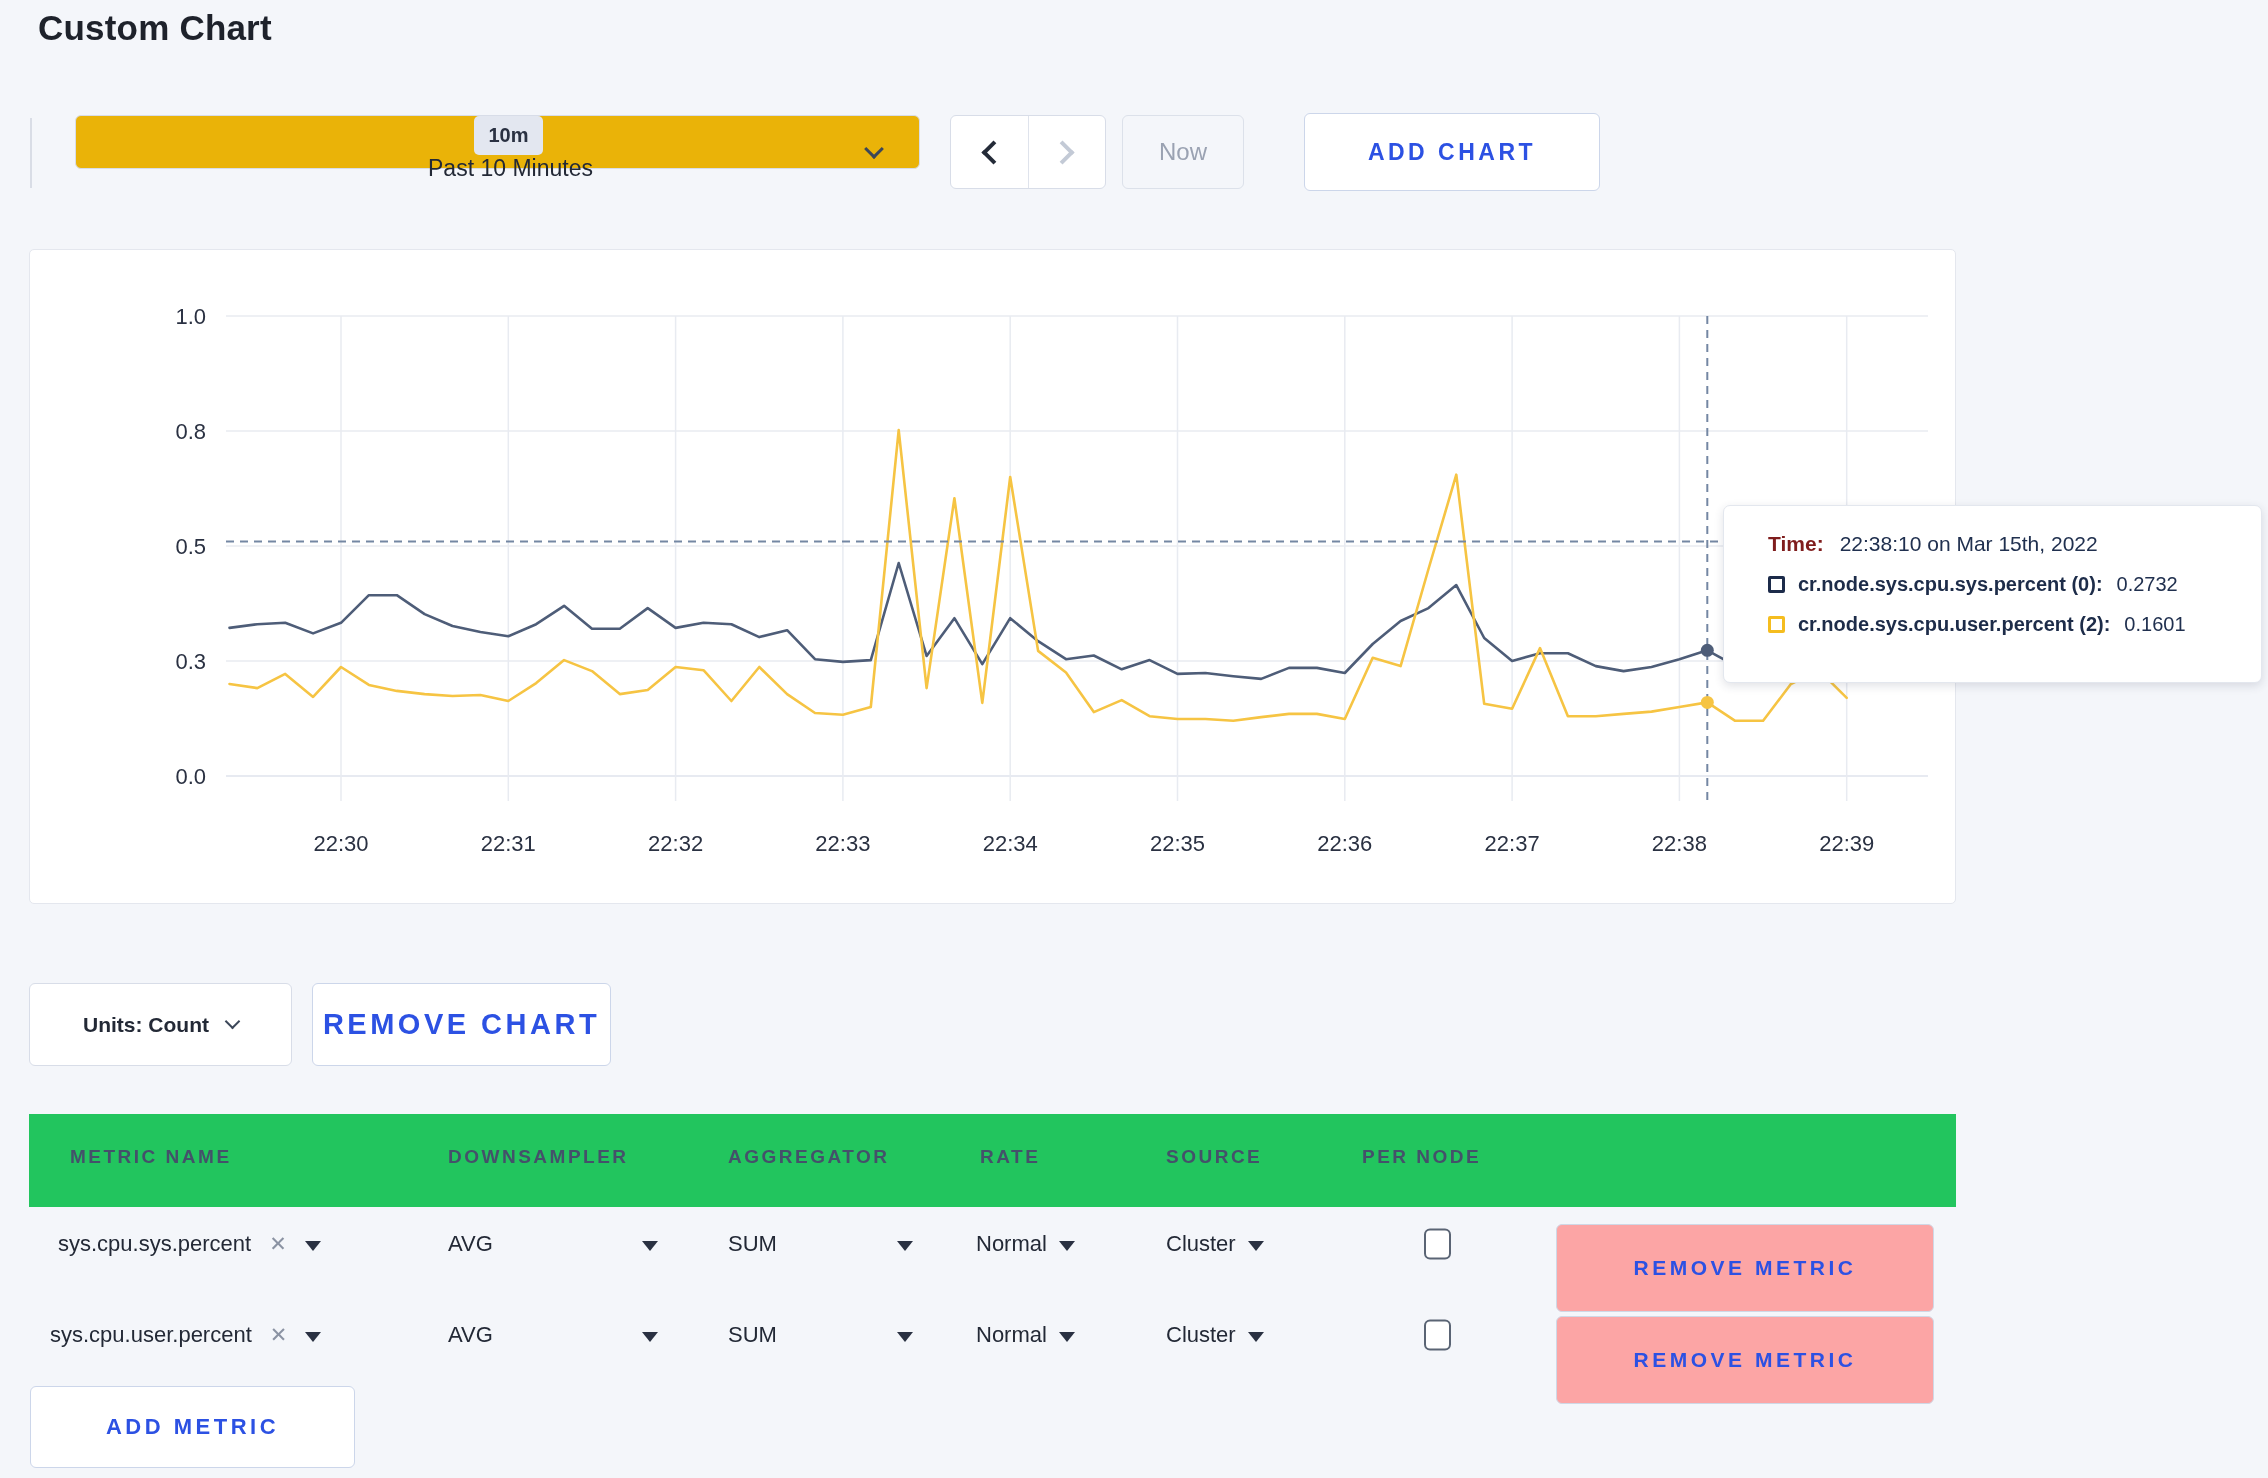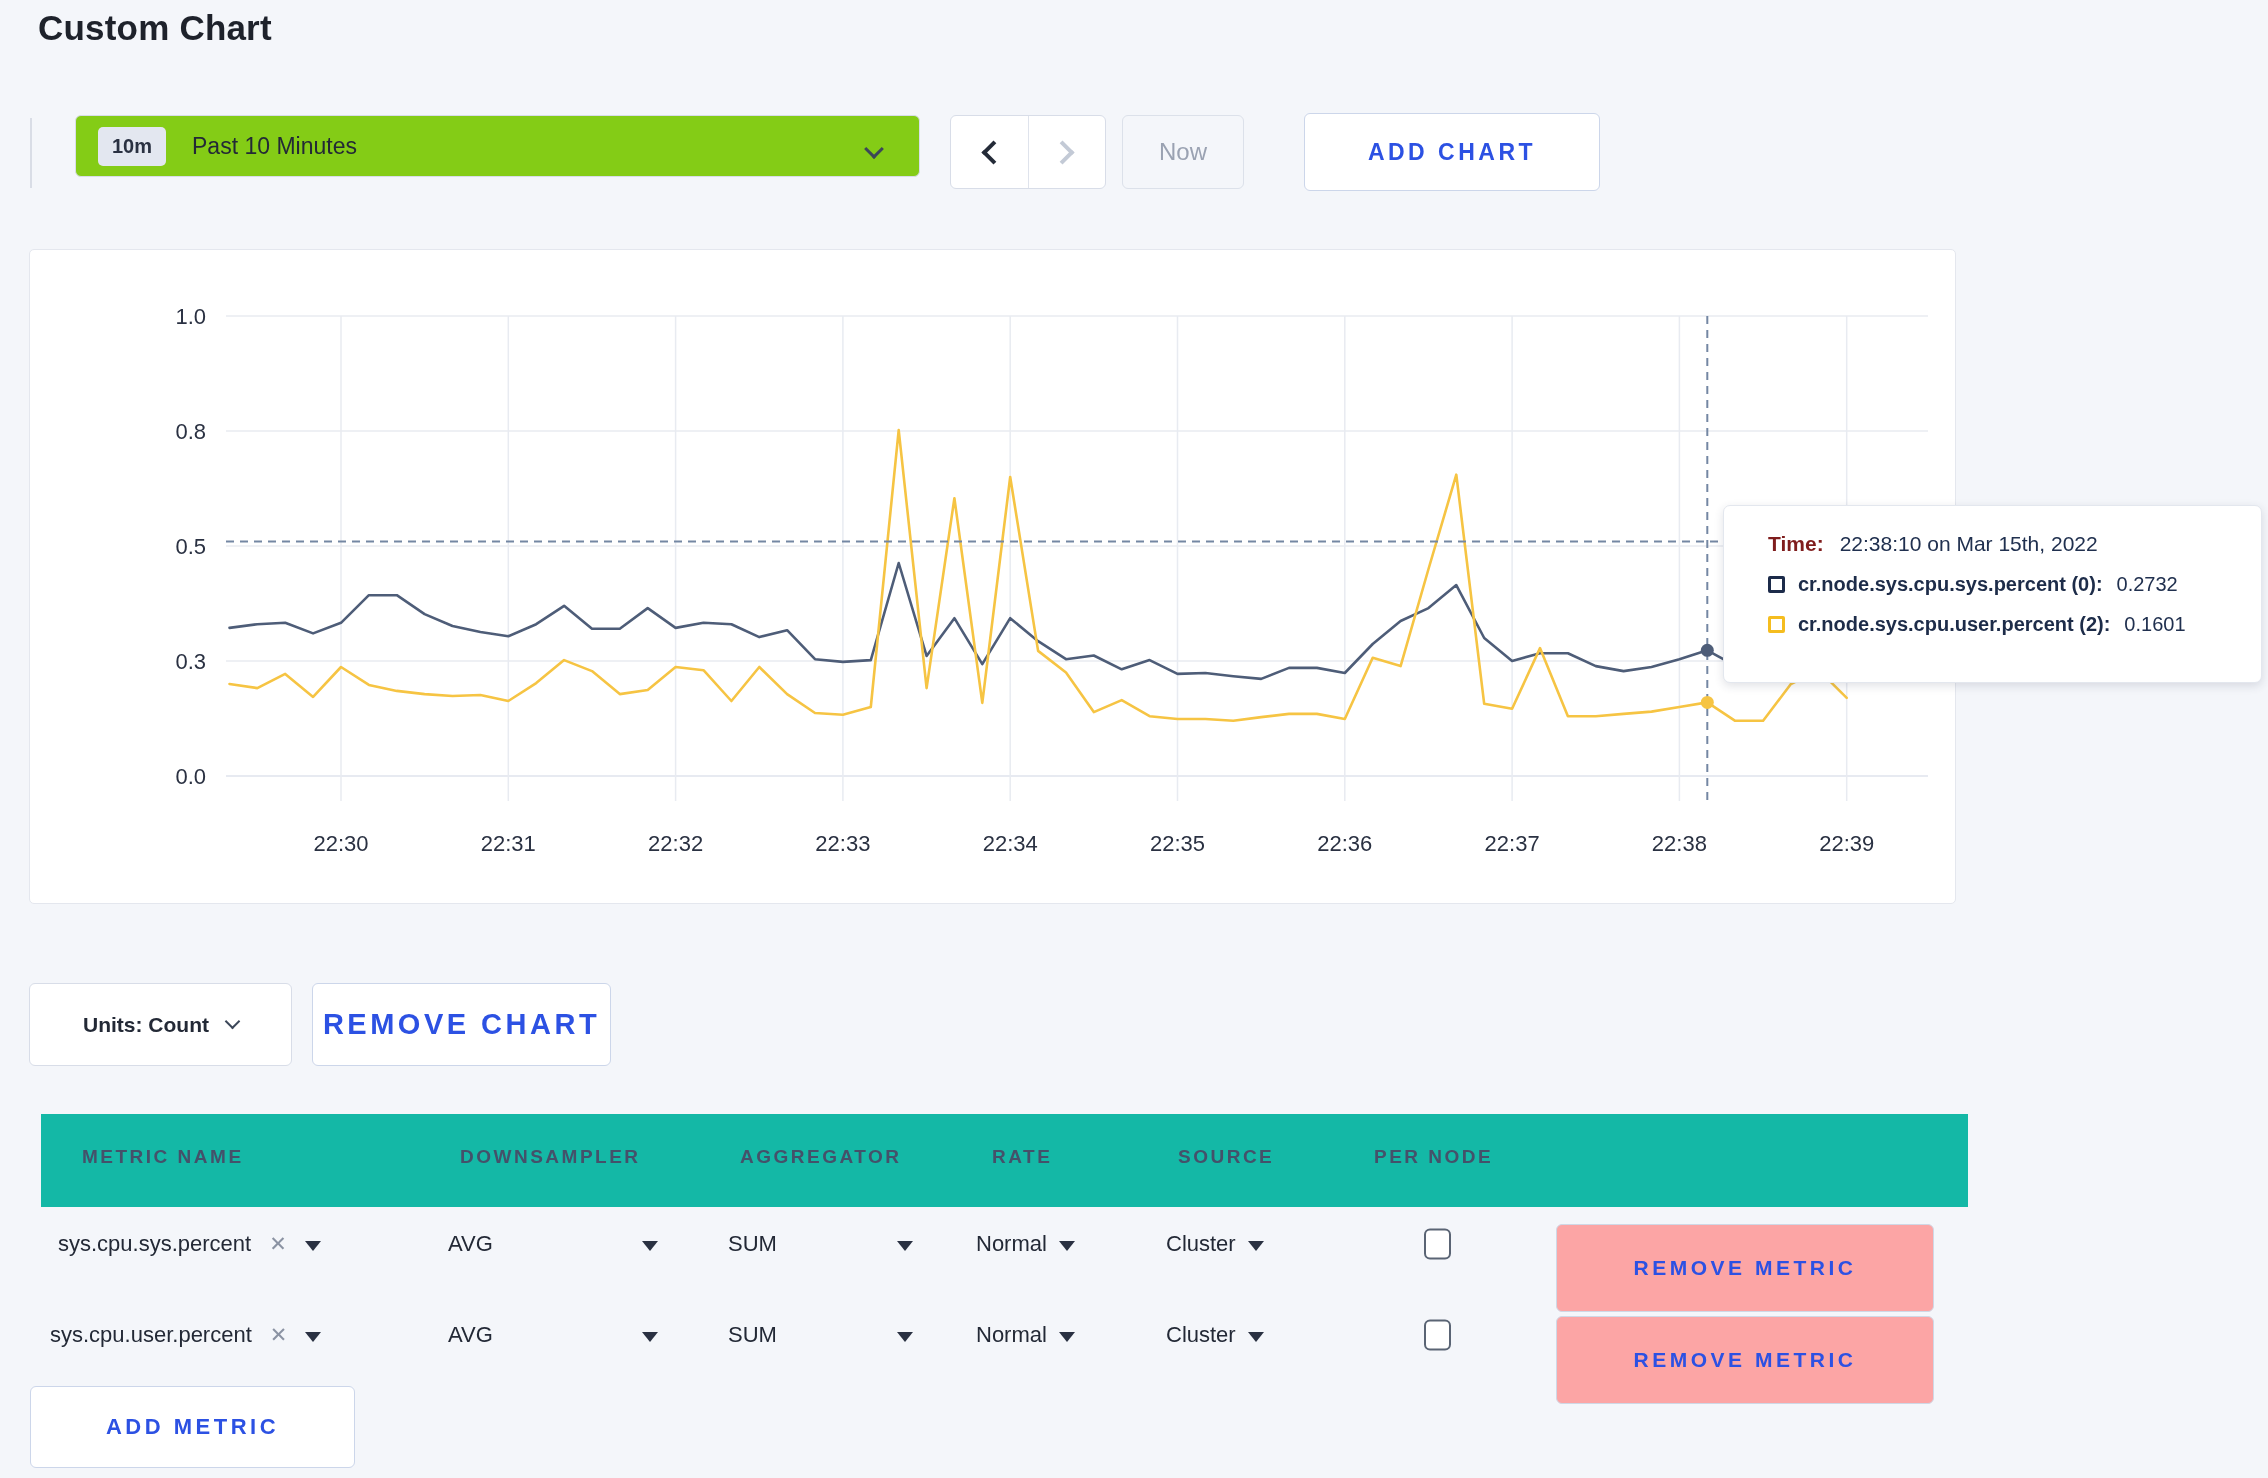--- a/index.html
+++ b/index.html
@@ -3,22 +3,22 @@
 <meta charset="utf-8">
 <style>
   * { margin:0; padding:0; box-sizing:border-box; }
   body { background:#f4f6fa; font-family:"Liberation Sans", sans-serif; }
   .stage { position:relative; width:2268px; height:1478px; background:#f4f6fa; overflow:hidden; }
 
   .page-title { position:absolute; left:38px; top:8px; font-size:35px; font-weight:600; color:#1e222b; letter-spacing:.2px; }
 
   
   .tb-vline { position:absolute; left:30px; top:118px; width:2px; height:70px; background:#d9dde6; }
-  .time-select { position:absolute; left:75px; top:115px; width:845px; height:62px; background:#84cc16;
-    border:1px solid #d8dde8; border-radius:6px; display:flex; align-items:center; cursor:pointer; }
+  .time-select { position:absolute; left:75px; top:115px; width:845px; height:54px; background:#eab308;
+    border:1px solid #d8dde8; border-radius:6px; display:flex; align-items:center; cursor:pointer;flex-direction:column; }
   .tw-badge { margin-left:22px; background:#e3e7f0; border-radius:5px; padding:8px 14px; font-size:20px; font-weight:700; color:#2a3142; }
   .tw-label { margin-left:26px; font-size:23px; color:#232936; }
   .chev { width:14px; height:14px; border-right:3px solid #3c4759; border-bottom:3px solid #3c4759;
     transform:rotate(45deg); display:inline-block; }
   .time-select .chev { position:absolute; right:38px; top:26px; }
 
   .pager { position:absolute; left:950px; top:115px; width:156px; height:74px; background:#fff;
     border:1px solid #d8dde8; border-radius:6px; display:flex; }
   .pg { flex:1; background:none; border:none; display:flex; align-items:center; justify-content:center; cursor:pointer; }
   .pg.prev { border-right:1px solid #dfe3ec; }
@@ -53,21 +53,21 @@
   .t-val { font-size:20px; color:#20304f; }
 
   
   .units-box { position:absolute; left:29px; top:983px; width:263px; height:83px; background:#fff;
     border:1px solid #d8dde8; border-radius:6px; display:flex; align-items:center; justify-content:center; cursor:pointer; }
   .units-box span.txt { font-size:21px; font-weight:700; color:#232936; margin-right:18px; }
   .units-box .chev { width:11px; height:11px; border-width:2.5px; margin-top:-6px; }
   .remove-chart { position:absolute; left:312px; top:983px; width:299px; height:83px; font-size:29px; }
 
   
-  .thead { position:absolute; left:41px; top:1114px; width:1927px; height:93px; background:#14b8a6;text-align:center; }
+  .thead { position:absolute; left:29px; top:1114px; width:1927px; height:93px; background:#22c55e;text-align:center; }
   .th { position:absolute; top:32px; font-size:19px; font-weight:700; letter-spacing:2.5px; color:#44516a; }
   .mrow { position:absolute; left:0; width:2268px; height:60px;padding-left:32px; }
   .cell { position:absolute; top:50%; transform:translateY(-50%); font-size:22px; color:#232936; display:flex; align-items:center; }
   .x-icon { color:#8b93a3; font-size:21px; margin-left:18px; }
   .tri { width:0; height:0; border-left:8px solid transparent; border-right:8px solid transparent;
     border-top:10px solid #2a3142; display:inline-block; margin-left:18px; margin-top:4px; }
   .dd-box { justify-content:space-between; }
   .checkbox { position:absolute; left:1424px; top:50%; transform:translateY(-50%); width:27px; height:31px;
     background:#fff; border:2px solid #5a6474; border-radius:6px; cursor:pointer; }
   .remove-metric { position:absolute; left:1556px; width:378px; height:88px; font-size:21px; background:#fca5a5; border-color:#cfd8e6;margin-top:24px; }

